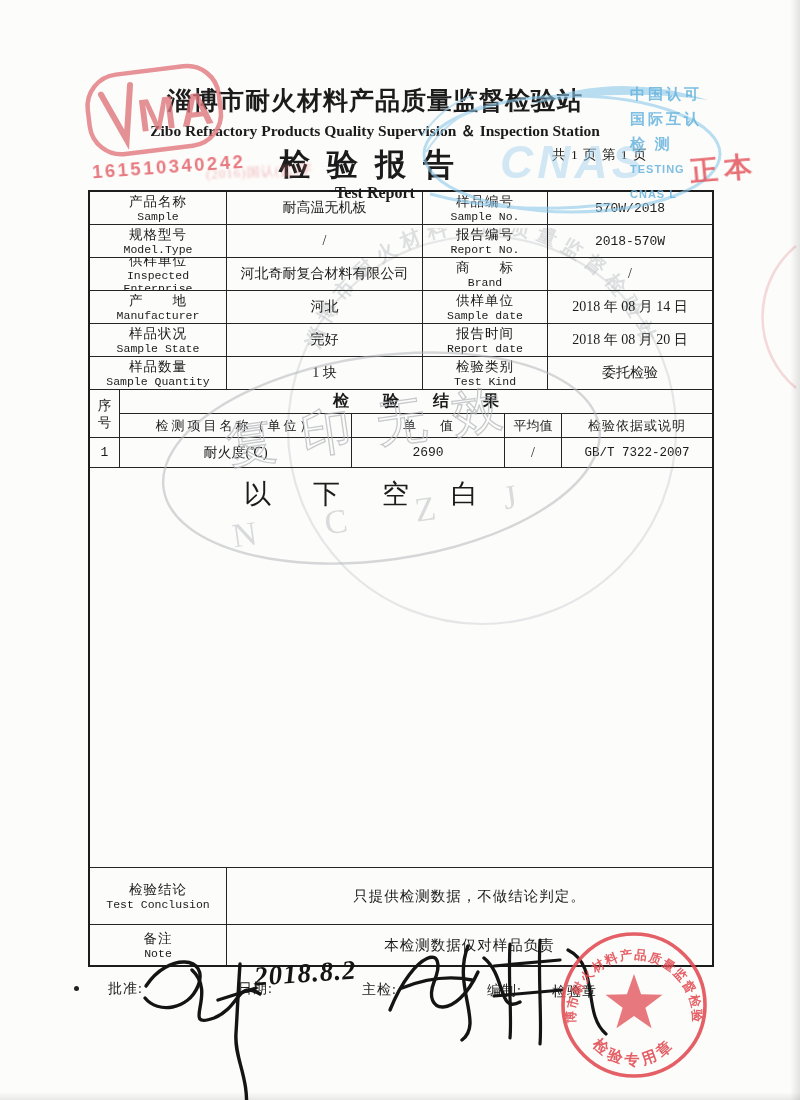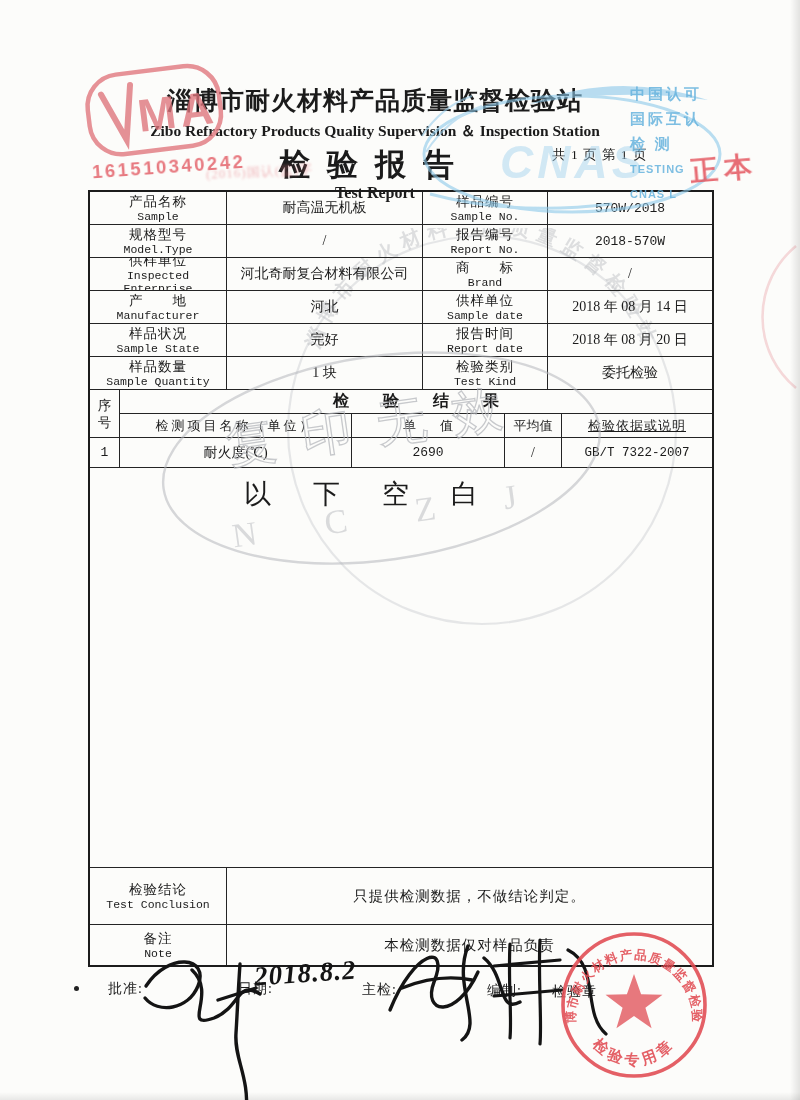--- a/index.html
+++ b/index.html
@@ -35,21 +35,21 @@
 
   .res-wrap { display:flex; border-bottom:1.5px solid #242424; }
   .sn-col { width:30px; display:flex; flex-direction:column; align-items:center; justify-content:center;
             border-right:1.5px solid #242424; font-size:13.5px; line-height:17px; }
   .res-right { flex:1; }
   .res-title { height:24px; display:flex; align-items:center; justify-content:center;
                border-bottom:1.5px solid #242424; font-size:16px; font-weight:bold; letter-spacing:34px; text-indent:34px; }
   .res-sub { display:flex; height:23px; }
   .res-sub .cell { font-size:13px; }
   .s2 { width:232px; letter-spacing:3px; } .s3 { width:153px; letter-spacing:24px; text-indent:24px; }
-  .s4 { width:57px; } .s5 { flex:1; letter-spacing:1px;text-decoration:underline; }
+  .s4 { width:57px; } .s5 { flex:1; letter-spacing:1px; }
   .drow { height:30px; }
   .d1 { width:30px; } .d2 { width:232px; } .d3 { width:153px; } .d4 { width:57px; } .d5 { flex:1; }
 
   .blank-cell { height:400px; position:relative; border-bottom:1.5px solid #242424; }
   .blank-txt { position:absolute; left:0; right:80px; top:8px; text-align:center;
                font-size:27px; letter-spacing:42px; text-indent:42px; }
 
   .concl-row { height:57px; } .note-row { height:40px; }
   .wide-val { font-size:14.5px; letter-spacing:1px; }
 

